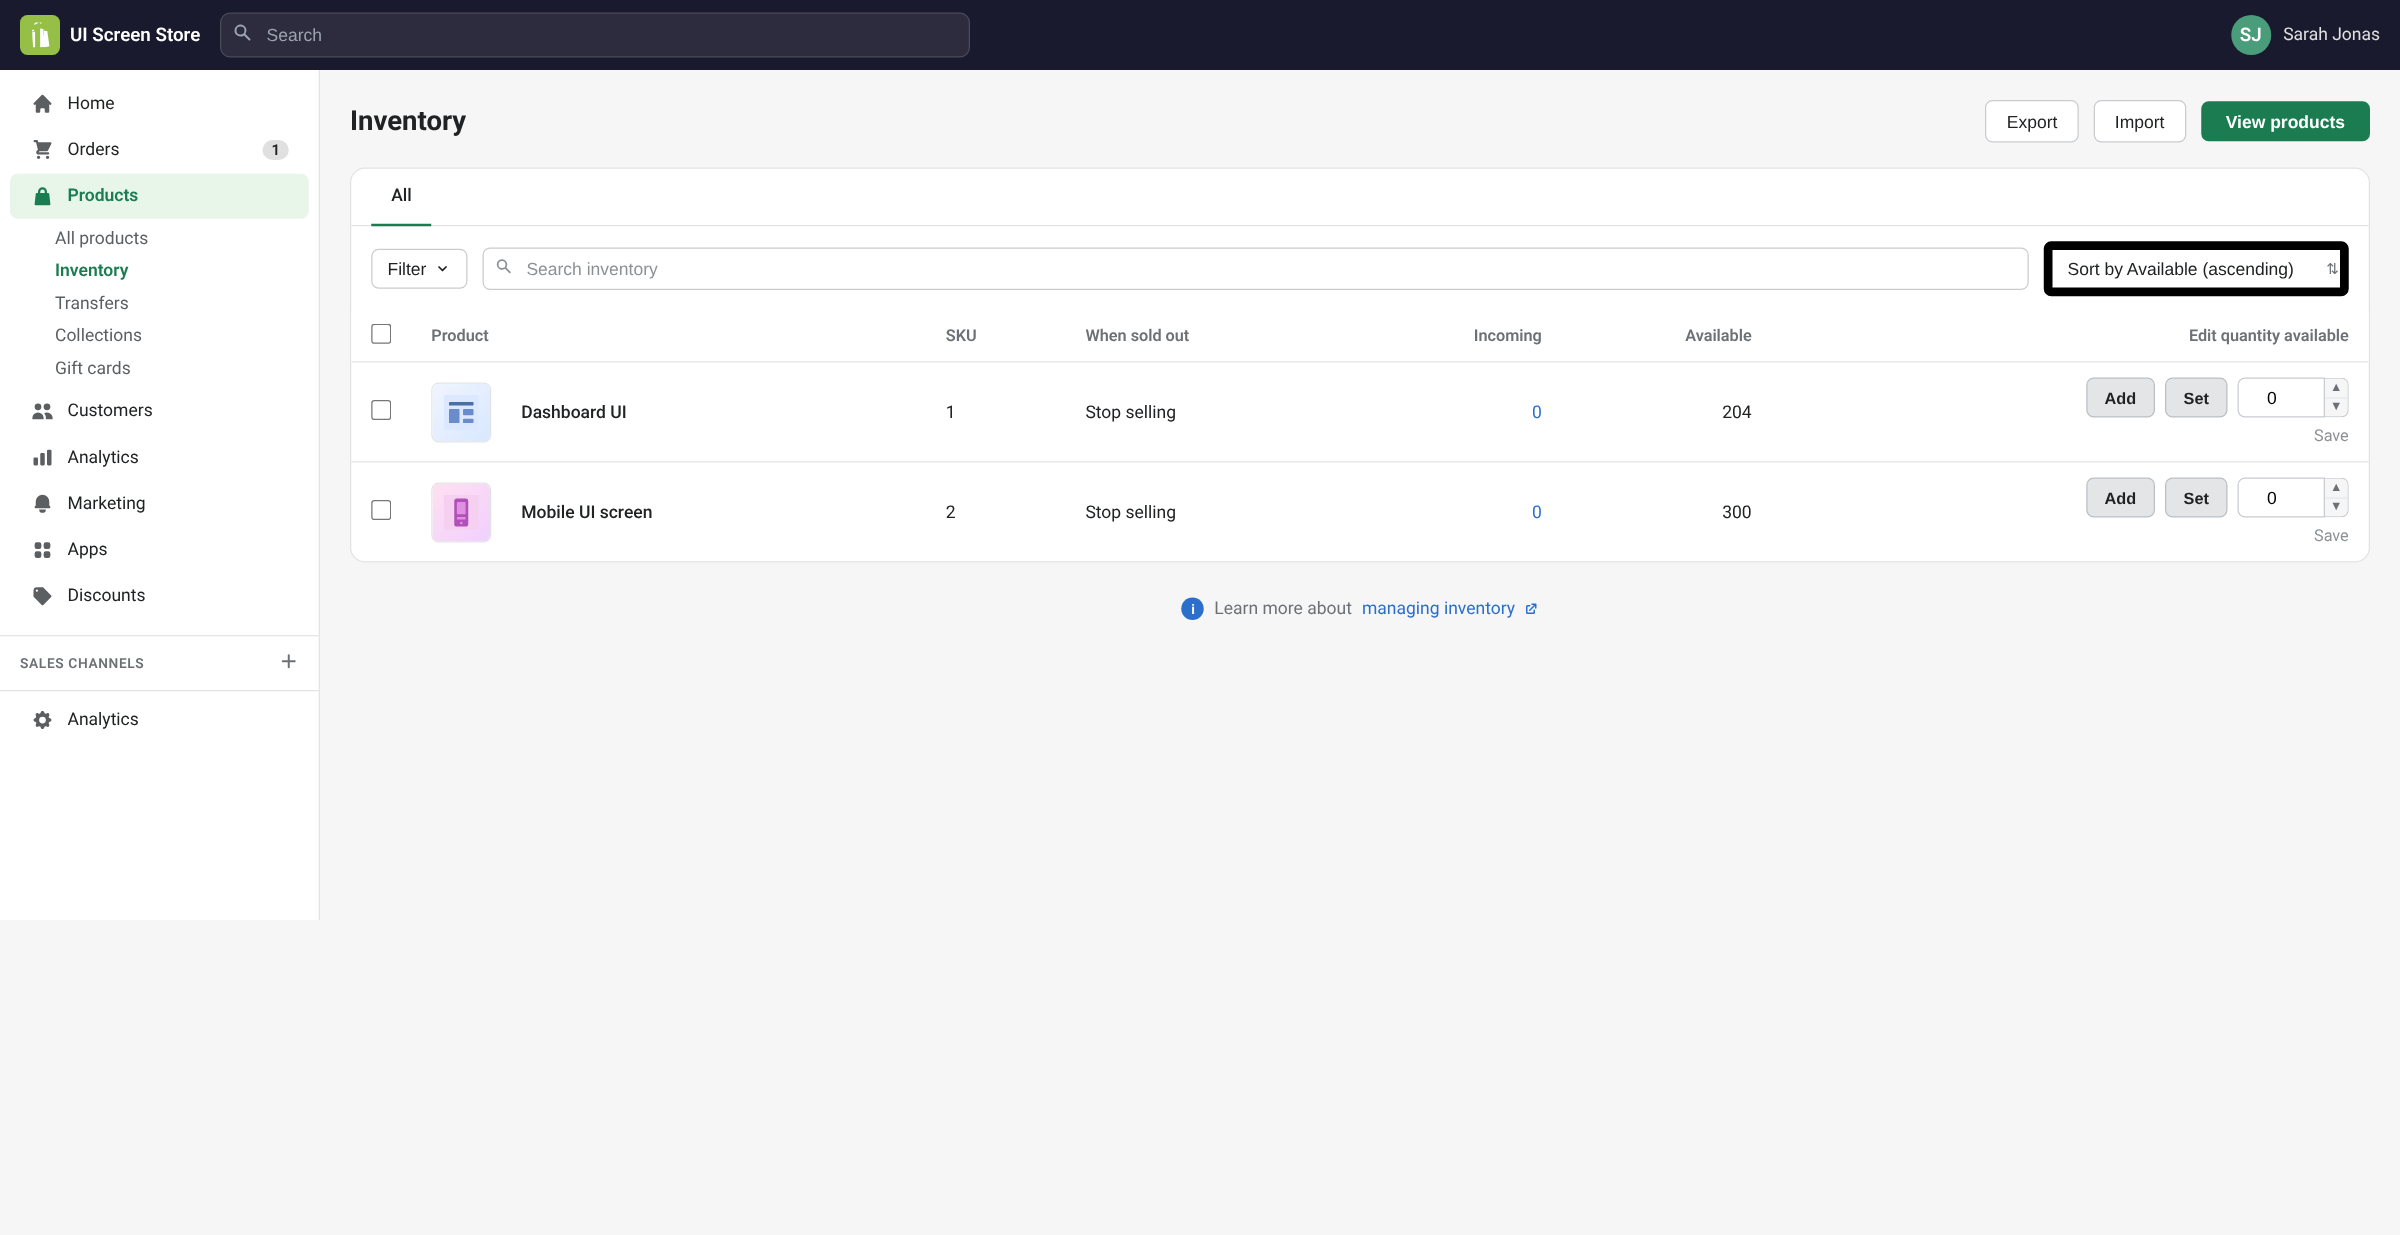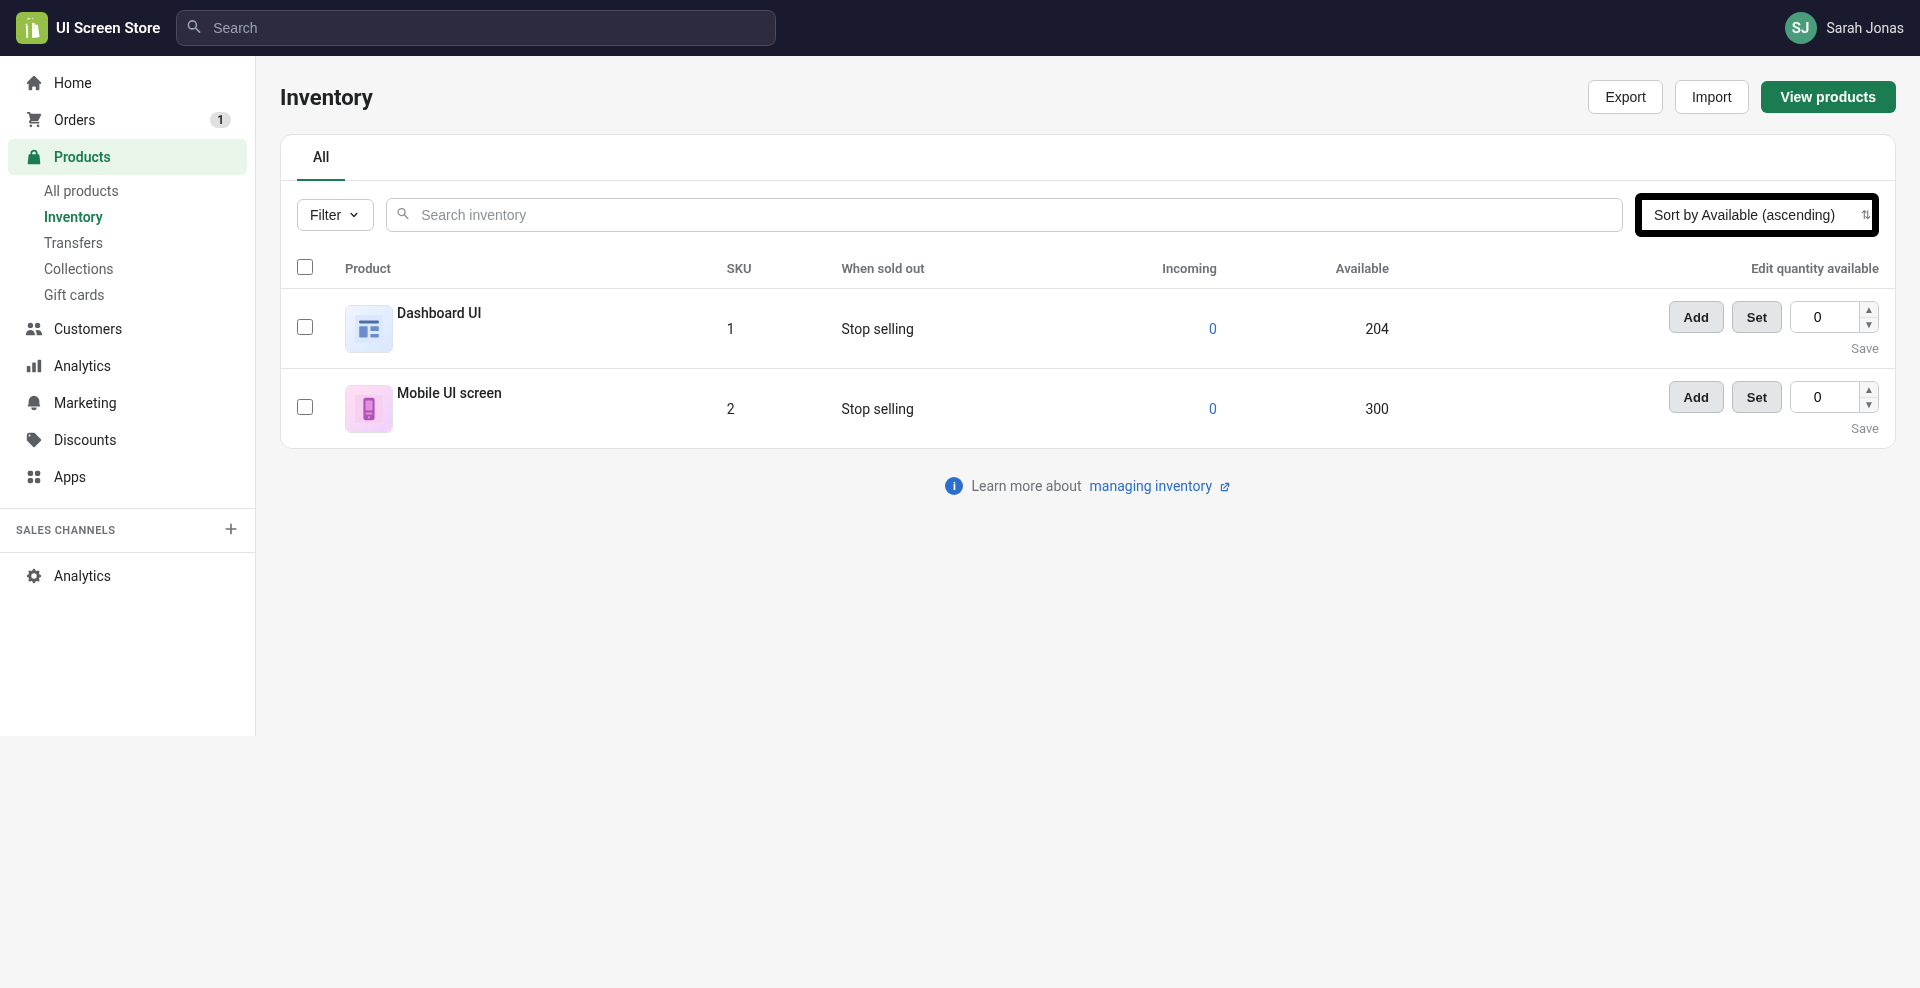--- a/index.html
+++ b/index.html
@@ -62,21 +62,21 @@
     .search-inventory .si-icon { position: absolute; left: 10px; top: 50%; transform: translateY(-50%); color: #8c9196; }
     .sort-select { padding: 7px 12px; border-radius: 6px; border: 7px solid #000000; background: #fff; font-size: 14px; color: #202223; cursor: pointer; appearance: none; padding-right: 28px; }
     .sort-wrapper { position: relative; }
     .sort-wrapper::after { content: '⇅'; position: absolute; right: 8px; top: 50%; transform: translateY(-50%); pointer-events: none; color: #6d7175; font-size: 12px; }
 
     
     .inventory-table { width: 100%; border-collapse: collapse; }
     .inventory-table th { text-align: left; padding: 10px 16px; font-size: 13px; font-weight: 600; color: #6d7175; border-bottom: 1px solid #e1e3e5; background: #fff; }
     .inventory-table td { padding: 12px 16px; border-bottom: 1px solid #e1e3e5; font-size: 14px; color: #202223; vertical-align: middle; }
     .inventory-table tr:last-child td { border-bottom: none; }
-    .product-cell { display: flex; align-items: flex-start; gap: 4px; }
+    .product-cell { display: flex; align-items: center; gap: 24px; }
     .product-thumb { width: 48px; height: 48px; border-radius: 6px; overflow: hidden; border: 1px solid #e1e3e5; flex-shrink: 0; }
     .product-name { font-weight: 500; }
     .link-blue { color: #2c6ecb; cursor: pointer; }
     .qty-controls { display: flex; align-items: stretch; gap: 8px; justify-content: flex-end; }
     .qty-btn { padding: 7px 14px; border-radius: 6px; border: 1px solid #babfc3; background: #e4e5e7; color: #202223; font-size: 13px; font-weight: 600; cursor: pointer; }
     .qty-input-wrap { position: relative; display: flex; align-items: stretch; }
     .qty-input { width: 70px; border: 1px solid #c9cccf; border-radius: 6px 0 0 6px; padding: 7px 8px; font-size: 14px; text-align: center; outline: none; }
     .qty-spinners { display: flex; flex-direction: column; border: 1px solid #c9cccf; border-left: none; border-radius: 0 6px 6px 0; overflow: hidden; }
     .qty-spinner-btn { flex: 1; background: #f6f6f7; border: none; cursor: pointer; font-size: 10px; padding: 0 4px; color: #6d7175; display: flex; align-items: center; justify-content: center; }
     .qty-spinner-btn:first-child { border-bottom: 1px solid #e1e3e5; }
@@ -197,33 +197,33 @@
             <svg width="18" height="18" viewBox="0 0 20 20" fill="currentColor">
                 <path d="M10 2a6 6 0 00-6 6v3.586l-.707.707A1 1 0 004 14h12a1 1 0 00.707-1.707L16 11.586V8a6 6 0 00-6-6zM10 18a3 3 0 01-3-3h6a3 3 0 01-3 3z"></path>
               </svg>
           </span>
           <span>Marketing</span>
         </div>
 
         <div class="sidebar-item">
           <span class="icon">
             <svg width="18" height="18" viewBox="0 0 20 20" fill="currentColor">
+                <path d="M5 3a2 2 0 00-2 2v2a2 2 0 002 2h2a2 2 0 002-2V5a2 2 0 00-2-2H5zM5 11a2 2 0 00-2 2v2a2 2 0 002 2h2a2 2 0 002-2v-2a2 2 0 00-2-2H5zM11 5a2 2 0 012-2h2a2 2 0 012 2v2a2 2 0 01-2 2h-2a2 2 0 01-2-2V5zM11 13a2 2 0 012-2h2a2 2 0 012 2v2a2 2 0 01-2 2h-2a2 2 0 01-2-2v-2z"></path>
+              </svg>
+          </span>
+          <span>Apps</span>
+        </div>
+
+        <div class="sidebar-item">
+          <span class="icon">
+            <svg width="18" height="18" viewBox="0 0 20 20" fill="currentColor">
                 <path fill-rule="evenodd" d="M17.707 9.293a1 1 0 010 1.414l-7 7a1 1 0 01-1.414 0l-7-7A.997.997 0 012 10V5a3 3 0 013-3h5c.256 0 .512.098.707.293l7 7zM5 6a1 1 0 100-2 1 1 0 000 2z" clip-rule="evenodd"></path>
               </svg>
           </span>
           <span>Discounts</span>
-        </div>
-
-        <div class="sidebar-item">
-          <span class="icon">
-            <svg width="18" height="18" viewBox="0 0 20 20" fill="currentColor">
-                <path d="M5 3a2 2 0 00-2 2v2a2 2 0 002 2h2a2 2 0 002-2V5a2 2 0 00-2-2H5zM5 11a2 2 0 00-2 2v2a2 2 0 002 2h2a2 2 0 002-2v-2a2 2 0 00-2-2H5zM11 5a2 2 0 012-2h2a2 2 0 012 2v2a2 2 0 01-2 2h-2a2 2 0 01-2-2V5zM11 13a2 2 0 012-2h2a2 2 0 012 2v2a2 2 0 01-2 2h-2a2 2 0 01-2-2v-2z"></path>
-              </svg>
-          </span>
-          <span>Apps</span>
         </div>
       </div>
 
       <hr class="divider">
 
       <div class="sales-channels-header">
         <span>SALES CHANNELS</span>
         <span class="add-btn">
           <svg width="16" height="16" viewBox="0 0 20 20" fill="currentColor">
               <path fill-rule="evenodd" d="M10 3a1 1 0 011 1v5h5a1 1 0 110 2h-5v5a1 1 0 11-2 0v-5H4a1 1 0 110-2h5V4a1 1 0 011-1z" clip-rule="evenodd"></path>

